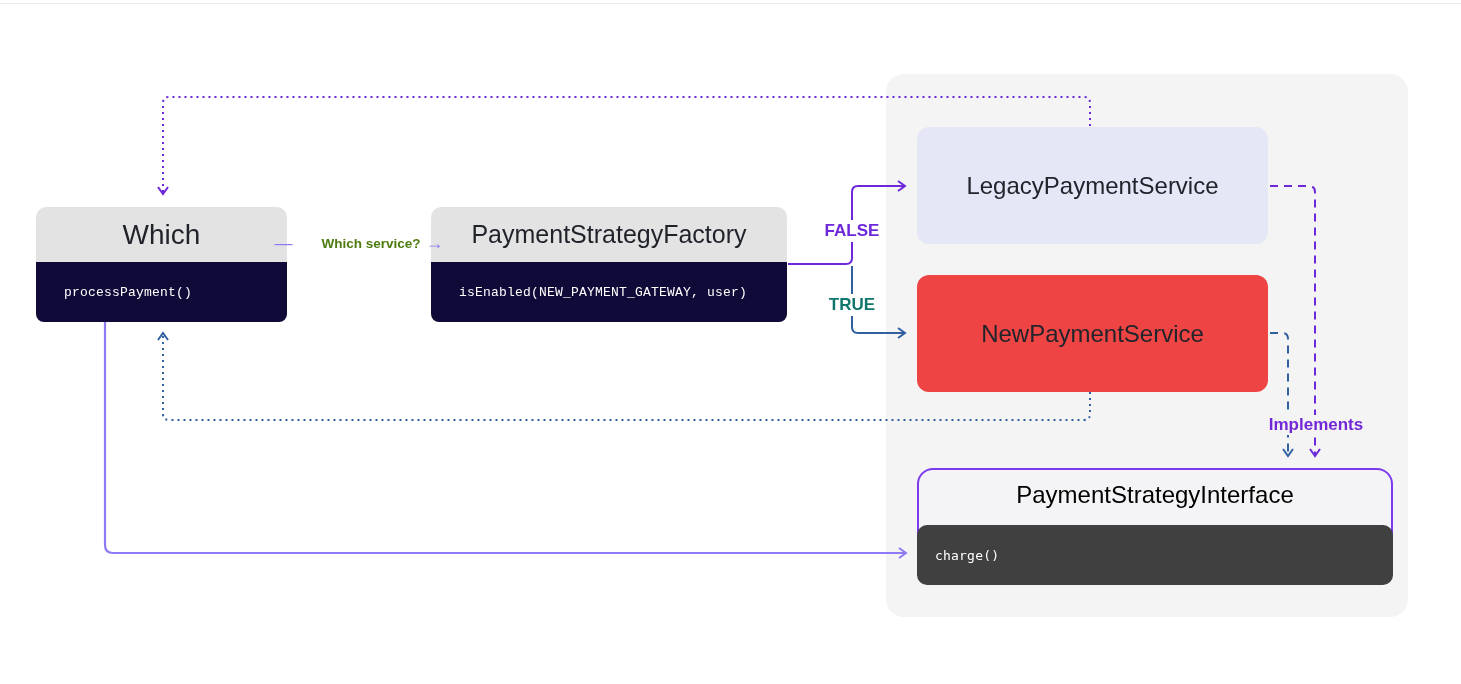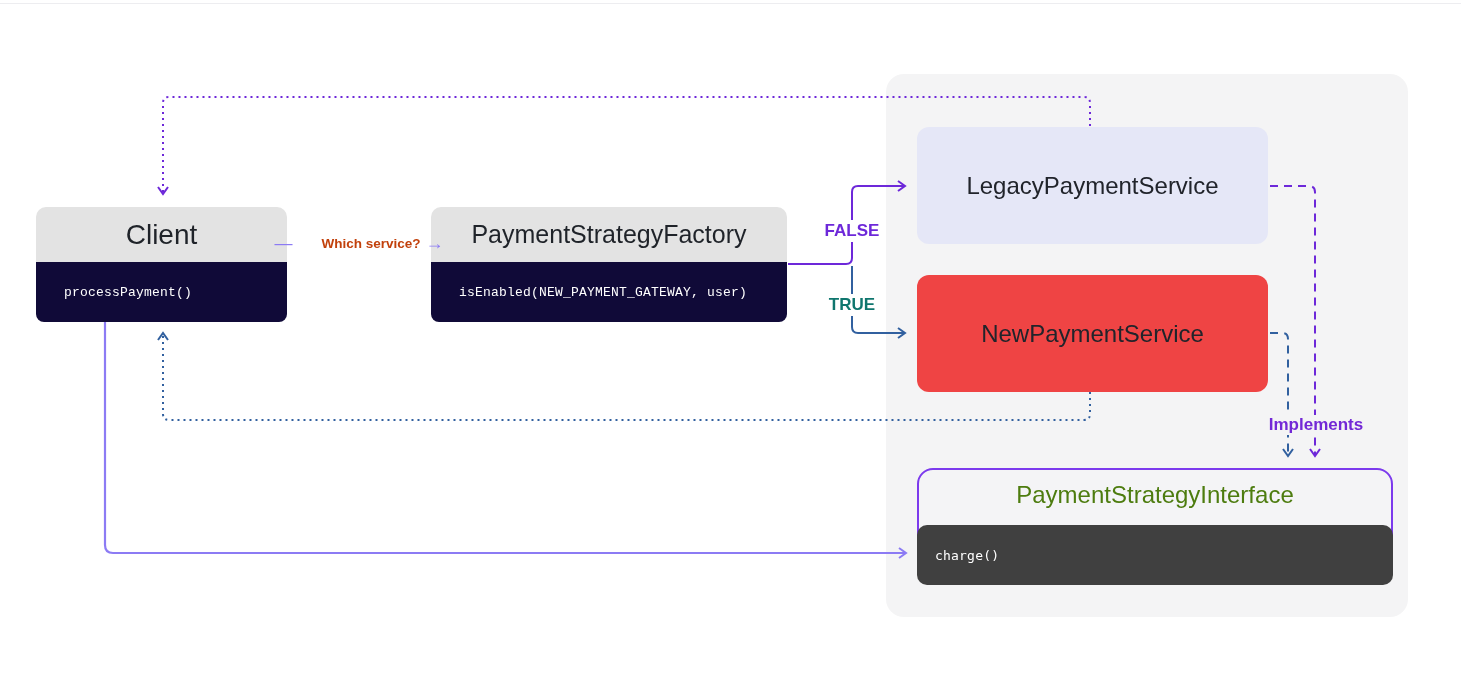--- a/index.html
+++ b/index.html
@@ -40,40 +40,40 @@
   }
   .legacy{top:127px;background:#e5e7f7;}
   .newsvc{top:275px;background:#ef4444;}
 
   .iface{
     position:absolute;left:917px;top:468px;width:476px;height:117px;
     border:2px solid #7c3aed;border-radius:16px;background:#f4f4f6;box-sizing:border-box;
   }
   .iface .ihdr{
     height:49px;display:flex;align-items:center;justify-content:center;
-    font-size:24px;color:#4d7c0f;
+    font-size:24px;color:#000000;
   }
   .iface .ibdy{
     position:absolute;left:-2px;right:-2px;bottom:-2px;height:60px;
     background:#404040;color:#ffffff;border-radius:10px;
     display:flex;align-items:center;padding-left:18px;box-sizing:border-box;
     font-family:"DejaVu Sans Mono", monospace;font-size:13px;letter-spacing:.2px;
   }
 
   .edge-label{position:absolute;font-weight:bold;font-size:17px;white-space:nowrap;}
   .lbl-false{left:852px;top:220px;transform:translateX(-50%);color:#6d28d9;background:#ffffff;padding:1px 3px;}
   .lbl-true{left:852px;top:294px;transform:translateX(-50%);color:#0f766e;background:#ffffff;padding:1px 3px;}
   .lbl-implements{left:1316px;top:415px;transform:translateX(-50%);color:#7328d6;background:#f4f4f5;padding:0 2px;}
 
   .which{
     position:absolute;left:287px;top:230px;width:144px;height:26px;
     display:flex;align-items:center;justify-content:center;gap:5px;white-space:nowrap;
   }
   .which .glyph{color:#8c7bf4;font-size:18px;line-height:1;}
-  .which .txt{color:#c2410c;font-weight:bold;font-size:13.5px;margin-left:24px;}
+  .which .txt{color:#4d7c0f;font-weight:bold;font-size:13.5px;margin-left:24px;}
 </style>
 </head>
 <body>
 
 <div class="hairline"></div>
 
 <div class="panel"></div>
 
 <svg class="connectors" viewBox="0 0 1461 684" xmlns="http://www.w3.org/2000/svg">
   <defs>
@@ -97,21 +97,21 @@
   <path d="M 852 266 V 327 Q 852 333 858 333 H 905" fill="none" stroke="#31609f" stroke-width="2" marker-end="url(#m-blue)"></path>
 
   <path d="M 105 322 V 545 Q 105 553 113 553 H 906" fill="none" stroke="#8c7bf4" stroke-width="2.2" marker-end="url(#m-lp)"></path>
 
   <path d="M 1270 186 H 1309 Q 1315 186 1315 192 V 456" fill="none" stroke="#6d28d9" stroke-width="2" stroke-dasharray="8 6" marker-end="url(#m-purple)"></path>
 
   <path d="M 1270 333 H 1282 Q 1288 333 1288 339 V 456" fill="none" stroke="#31609f" stroke-width="2" stroke-dasharray="8 6" marker-end="url(#m-blue)"></path>
 </svg>
 
 <div class="node client">
-  <div class="hdr">Client</div>
+  <div class="hdr">Which</div>
   <div class="bdy">processPayment()</div>
 </div>
 
 <div class="node factory">
   <div class="hdr">PaymentStrategyFactory</div>
   <div class="bdy">isEnabled(NEW_PAYMENT_GATEWAY, user)</div>
 </div>
 
 <div class="service legacy">
   <span>LegacyPaymentService</span>

